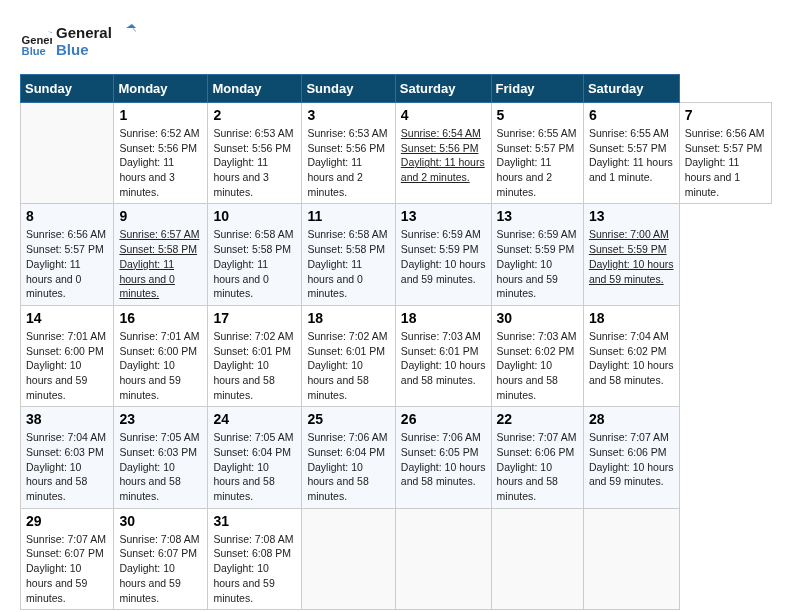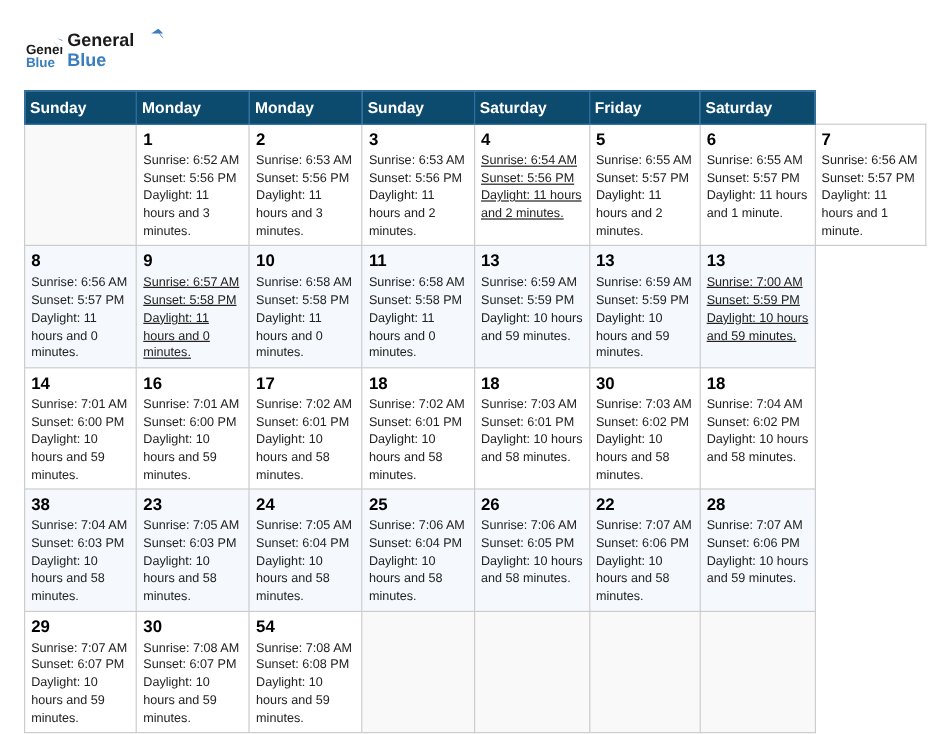--- a/index.html
+++ b/index.html
@@ -300,21 +300,21 @@
 Sunset: 6:07 PM
 Daylight: 10 hours and 59 minutes.</div>
         </td>
         <td>
           <span class="day-number">30</span>
           <div class="day-info" style="white-space: pre-line;">Sunrise: 7:08 AM
 Sunset: 6:07 PM
 Daylight: 10 hours and 59 minutes.</div>
         </td>
         <td>
-          <span class="day-number">54</span>
+          <span class="day-number">31</span>
           <div class="day-info" style="white-space: pre-line;">Sunrise: 7:08 AM
 Sunset: 6:08 PM
 Daylight: 10 hours and 59 minutes.</div>
         </td>
         <td class="empty-cell"></td>
         <td class="empty-cell"></td>
         <td class="empty-cell"></td>
         <td class="empty-cell"></td>
       </tr>
     </tbody>

